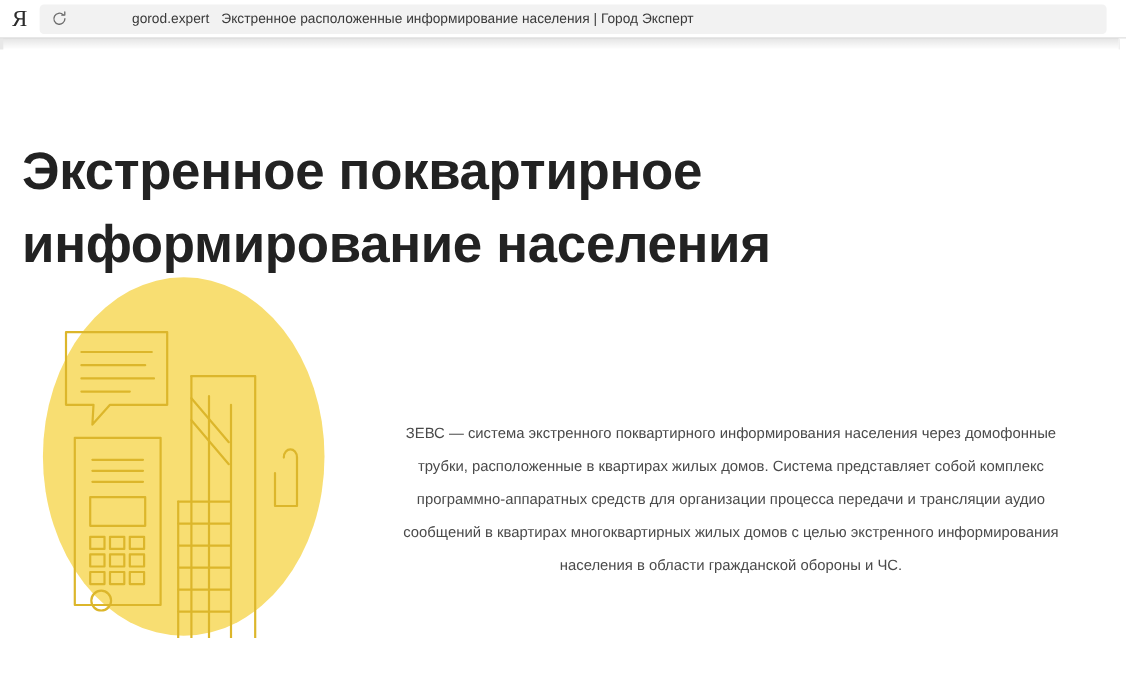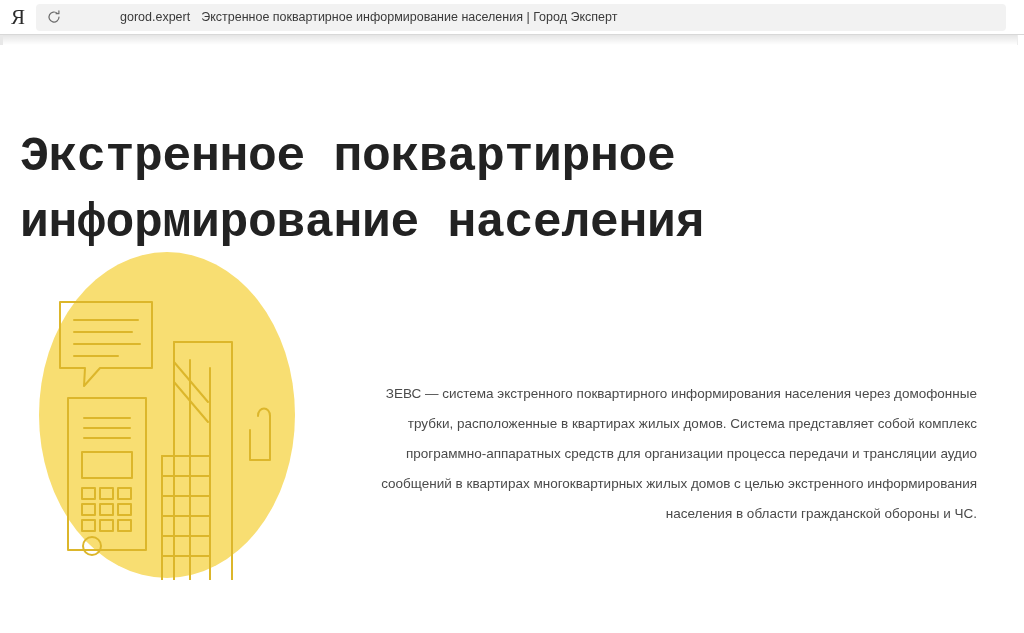--- a/index.html
+++ b/index.html
@@ -112,21 +112,21 @@
     top: 45px;
     width: 1024px;
     height: 588px;
     background: #ffffff;
   }
   .page-title {
     position: absolute;
     left: 20px;
     top: 47px;
     width: 940px;
-    font-family: Liberation Mono, monospace;
+    font-family: Liberation Sans, sans-serif;
     font-weight: 700;
     font-size: 48px;
     line-height: 66px;
     color: #222222;
     letter-spacing: -0.3px;
   }
 
   
   .illustration {
     position: absolute;
@@ -139,37 +139,37 @@
 
   
   .body-copy {
     position: absolute;
     left: 352px;
     top: 320px;
     width: 625px;
     font-size: 13.5px;
     line-height: 30px;
     color: #4a4a4a;
-    text-align: right;
+    text-align: center;
   }
 </style>
 </head>
 <body>
 
 <div class="browser-bar">
   <div class="yandex-logo">Я</div>
   <div class="url-field">
     <span class="reload-icon">
       <svg width="16" height="16" viewBox="0 0 16 16" fill="none" xmlns="http://www.w3.org/2000/svg">
         <path d="M13 8a5 5 0 1 1-1.6-3.65" stroke="#6d6d6d" stroke-width="1.2" fill="none" stroke-linecap="round"></path>
         <path d="M12.9 1.9v2.8h-2.8" stroke="#6d6d6d" stroke-width="1.2" fill="none" stroke-linecap="round" stroke-linejoin="round"></path>
       </svg>
     </span>
     <span class="url-domain">gorod.expert</span>
-    <span class="url-title">Экстренное поквартирное информирование населения | Город Эксперт</span>
+    <span class="url-title">Экстренное расположенные информирование населения | Город Эксперт</span>
   </div>
 </div>
 <div class="bar-bottom-line"></div>
 <div class="chrome-shadow"></div>
 <div class="page-left-edge"></div>
 <div class="page-right-edge"></div>
 
 <div class="page">
 
   <h1 class="page-title">Экстренное поквартирное информирование населения</h1>

